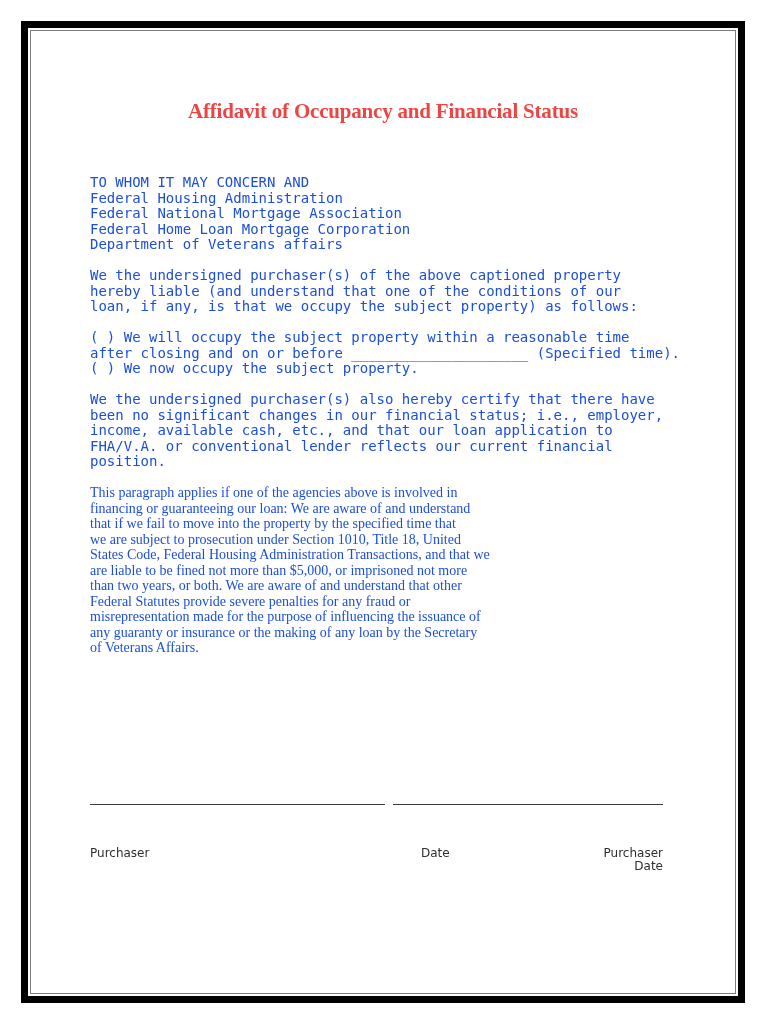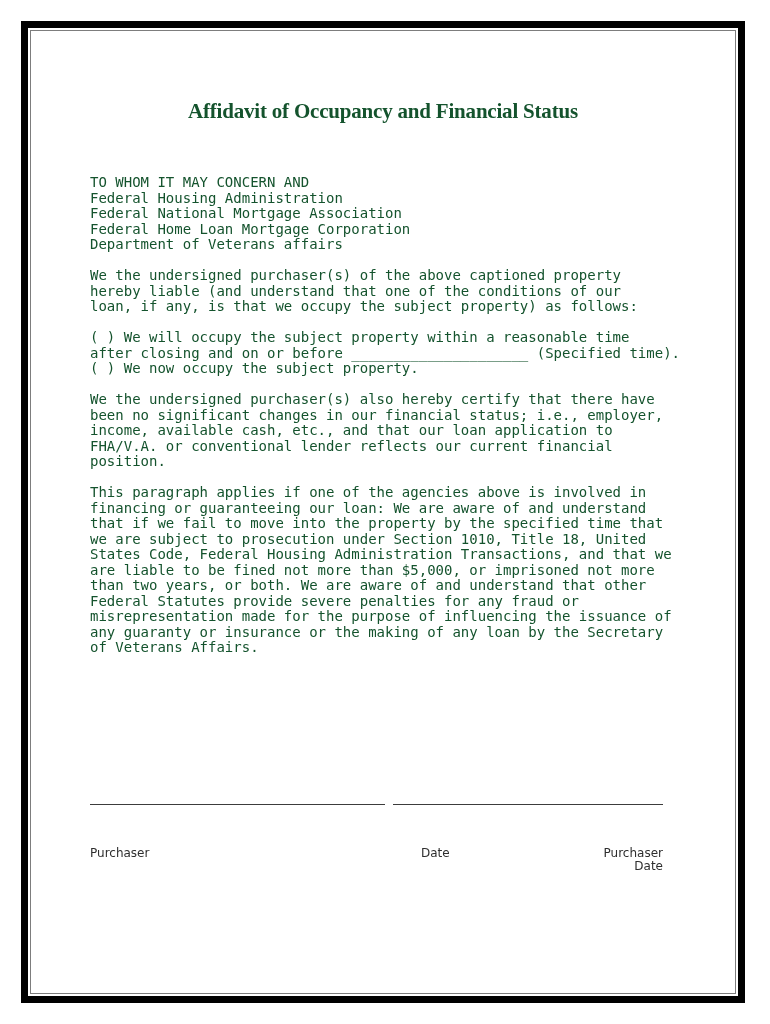--- a/index.html
+++ b/index.html
@@ -36,38 +36,38 @@
   .doc-title {
     position: absolute;
     left: 0;
     top: 71px;
     width: 100%;
     margin: 0;
     text-align: center;
     font-family: "Liberation Serif", serif;
     font-weight: bold;
     font-size: 21px;
-    color: #14532d;
+    color: #ef4444;
     letter-spacing: -0.2px;
   }
   .content {
     position: absolute;
     left: 62px;
     top: 147px;
     width: 620px;
   }
   .content pre {
     margin: 0 0 15.5px 0;
     font-family: "DejaVu Sans Mono", monospace;
     font-size: 14px;
     line-height: 15.5px;
-    color: #14532d;
+    color: #1d4ed8;
     white-space: pre;
   }
-  .content pre:last-child { margin-bottom: 10px; }
+  .content pre:last-child { margin-bottom: 10px; font-family: Liberation Serif, serif; }
   .sign-area {
     position: absolute;
     top: 776px;
     left: 0;
     width: 100%;
   }
   .sign-col {
     position: absolute;
     top: 0;
     border-top: 1px solid #3c3c3c;

